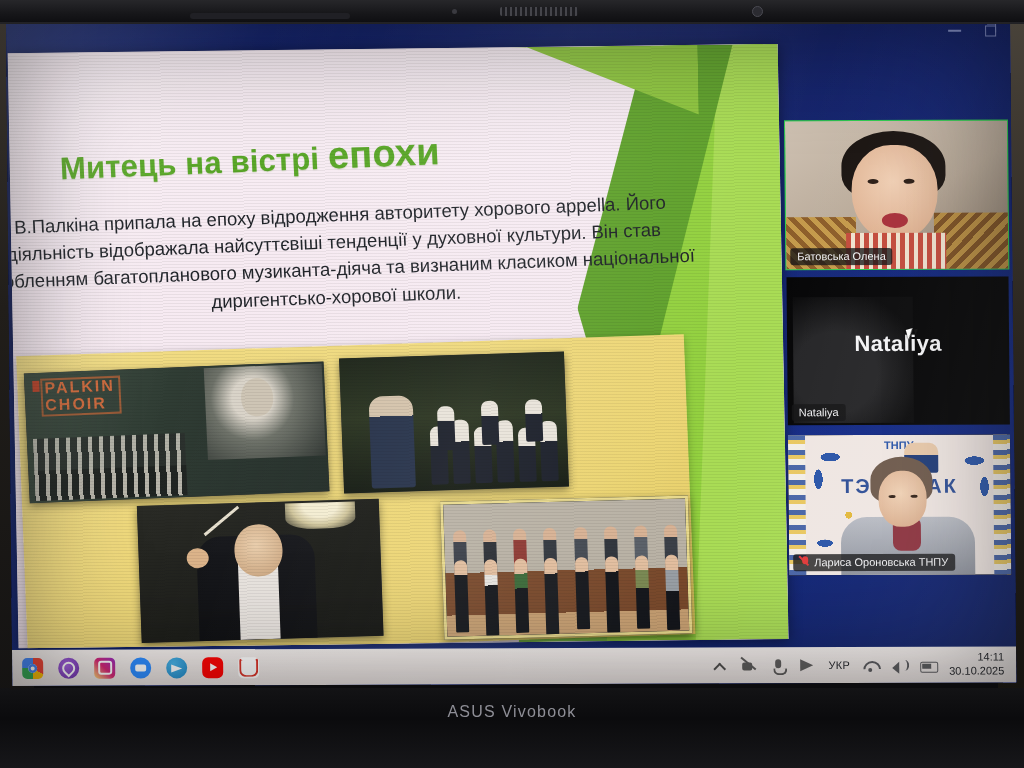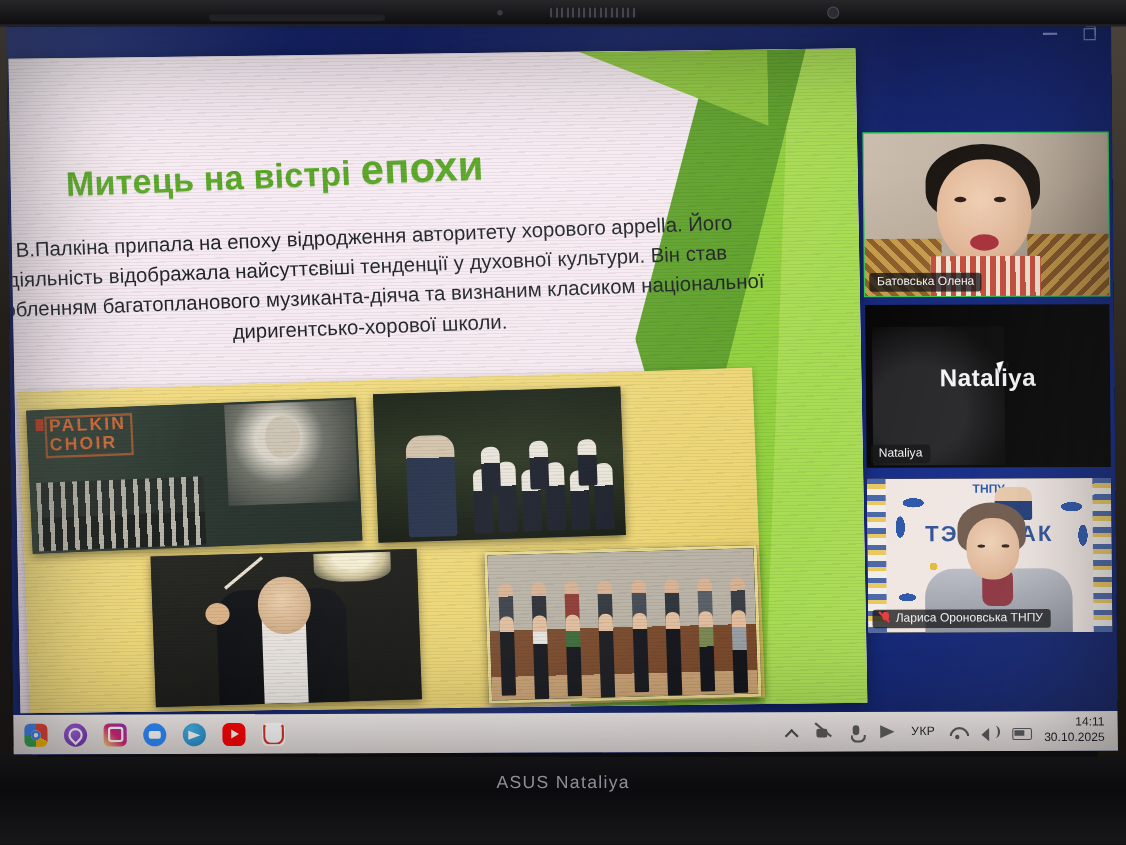--- a/index.html
+++ b/index.html
@@ -473,15 +473,15 @@
     <div class="cam-dot"></div>
     <div class="cam-grill"></div>
     <div class="cam-lens"></div>
   </div>
 
   <div class="bezel-bot">
     
     
     
   </div>
-  <div class="brand">ASUS Nataliya</div>
+  <div class="brand">ASUS Vivobook</div>
 
 </div>
 
 </body></html>

